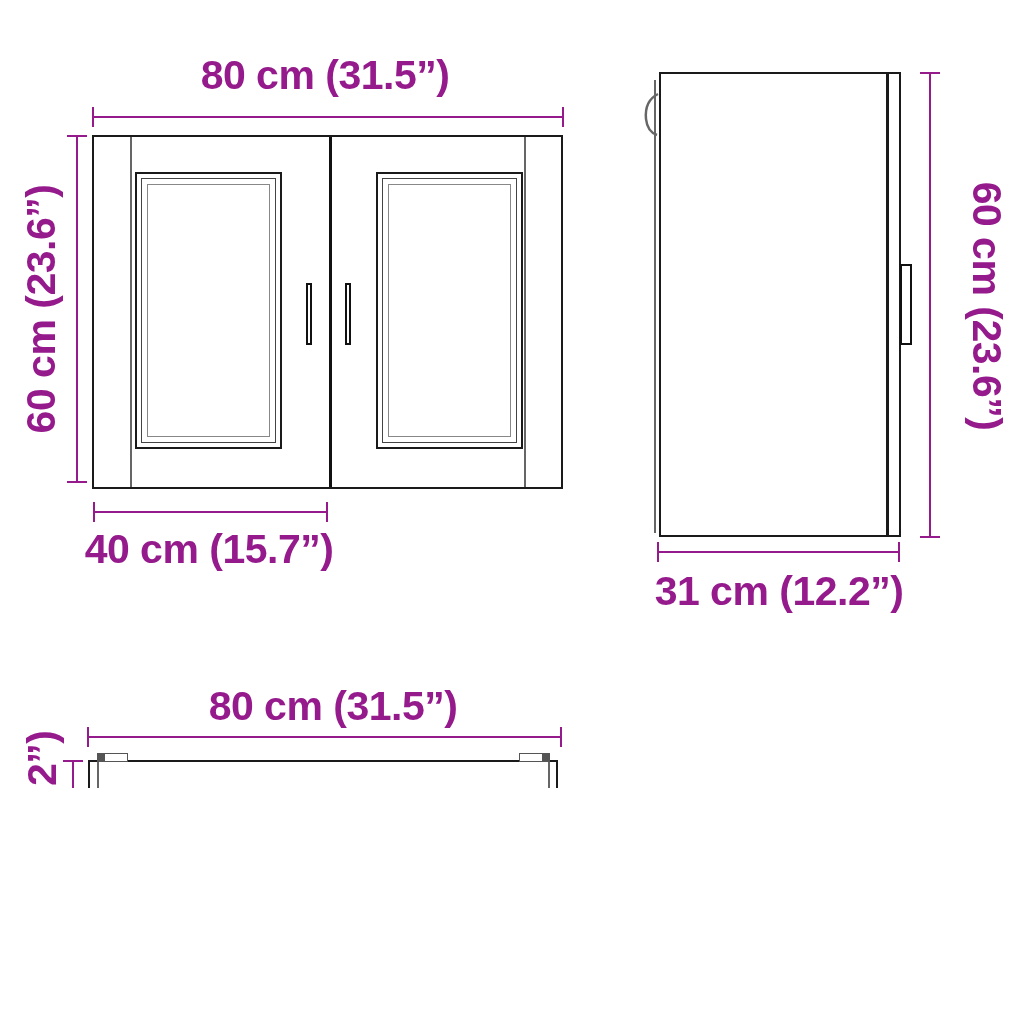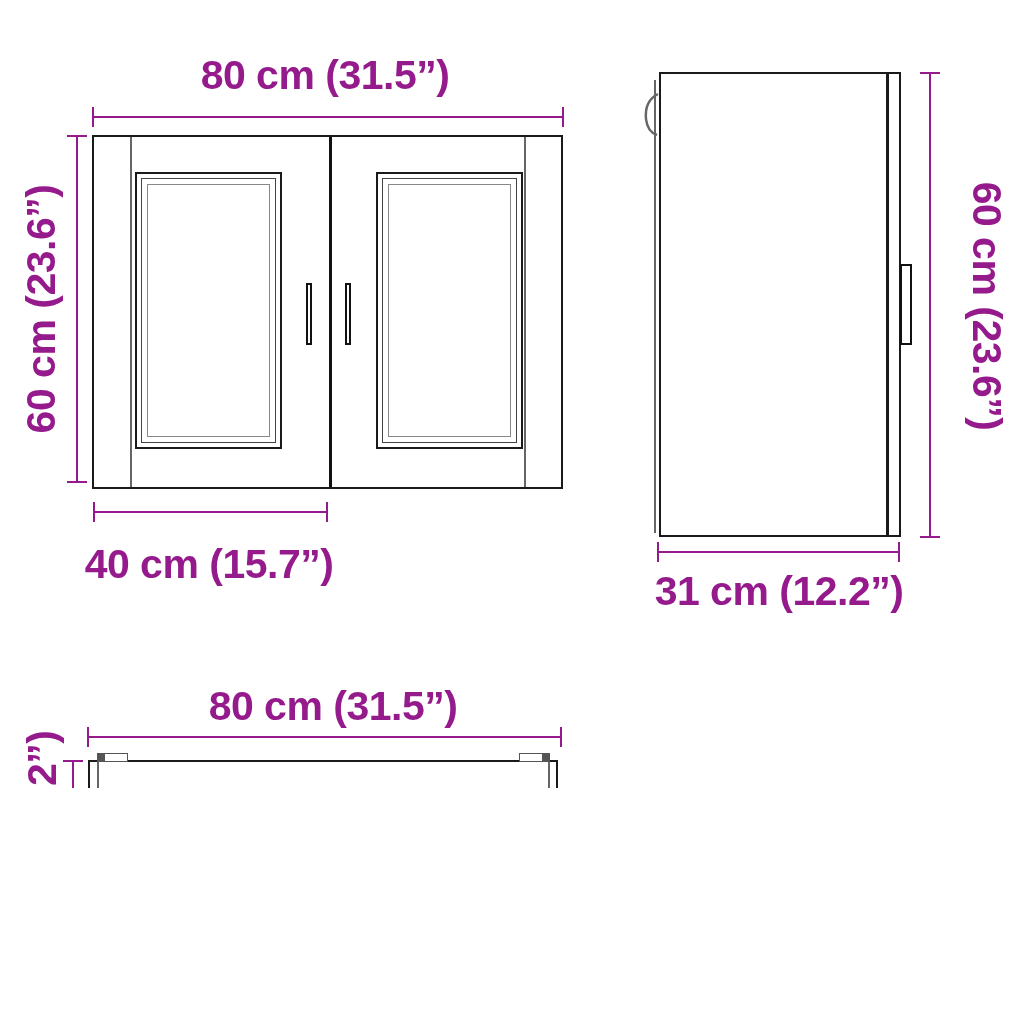--- a/index.html
+++ b/index.html
@@ -35,21 +35,21 @@
 
   <div>
 
     <div class="dim-label" style="left:325px;top:75px;">80 cm (31.5”)</div>
     <div class="dim-h" style="left:92px;top:116px;width:472px;"></div>
 
     <div class="dim-label rot-ccw" style="left:41px;top:309px;">60 cm (23.6”)</div>
     <div class="dim-v" style="left:76px;top:135px;height:348px;"></div>
 
     <div class="dim-h" style="left:93px;top:511px;width:235px;"></div>
-    <div class="dim-label" style="left:209px;top:564px;">40 cm (15.7”)</div>
+    <div class="dim-label" style="left:209px;top:549px;">40 cm (15.7”)</div>
 
     <div class="box" style="left:92px;top:135px;width:471px;height:354px;"></div>
 
     <div class="vline" style="left:130px;top:137px;height:350px;"></div>
     <div class="vline-dark" style="left:329px;top:137px;height:350px;"></div>
     <div class="vline" style="left:524px;top:137px;height:350px;"></div>
 
     <div class="box" style="left:135px;top:172px;width:147px;height:277px;border-width:2px;"></div>
     <div class="thinbox" style="left:141px;top:178px;width:135px;height:265px;"></div>
     <div class="panelbox" style="left:147px;top:184px;width:123px;height:253px;"></div>

